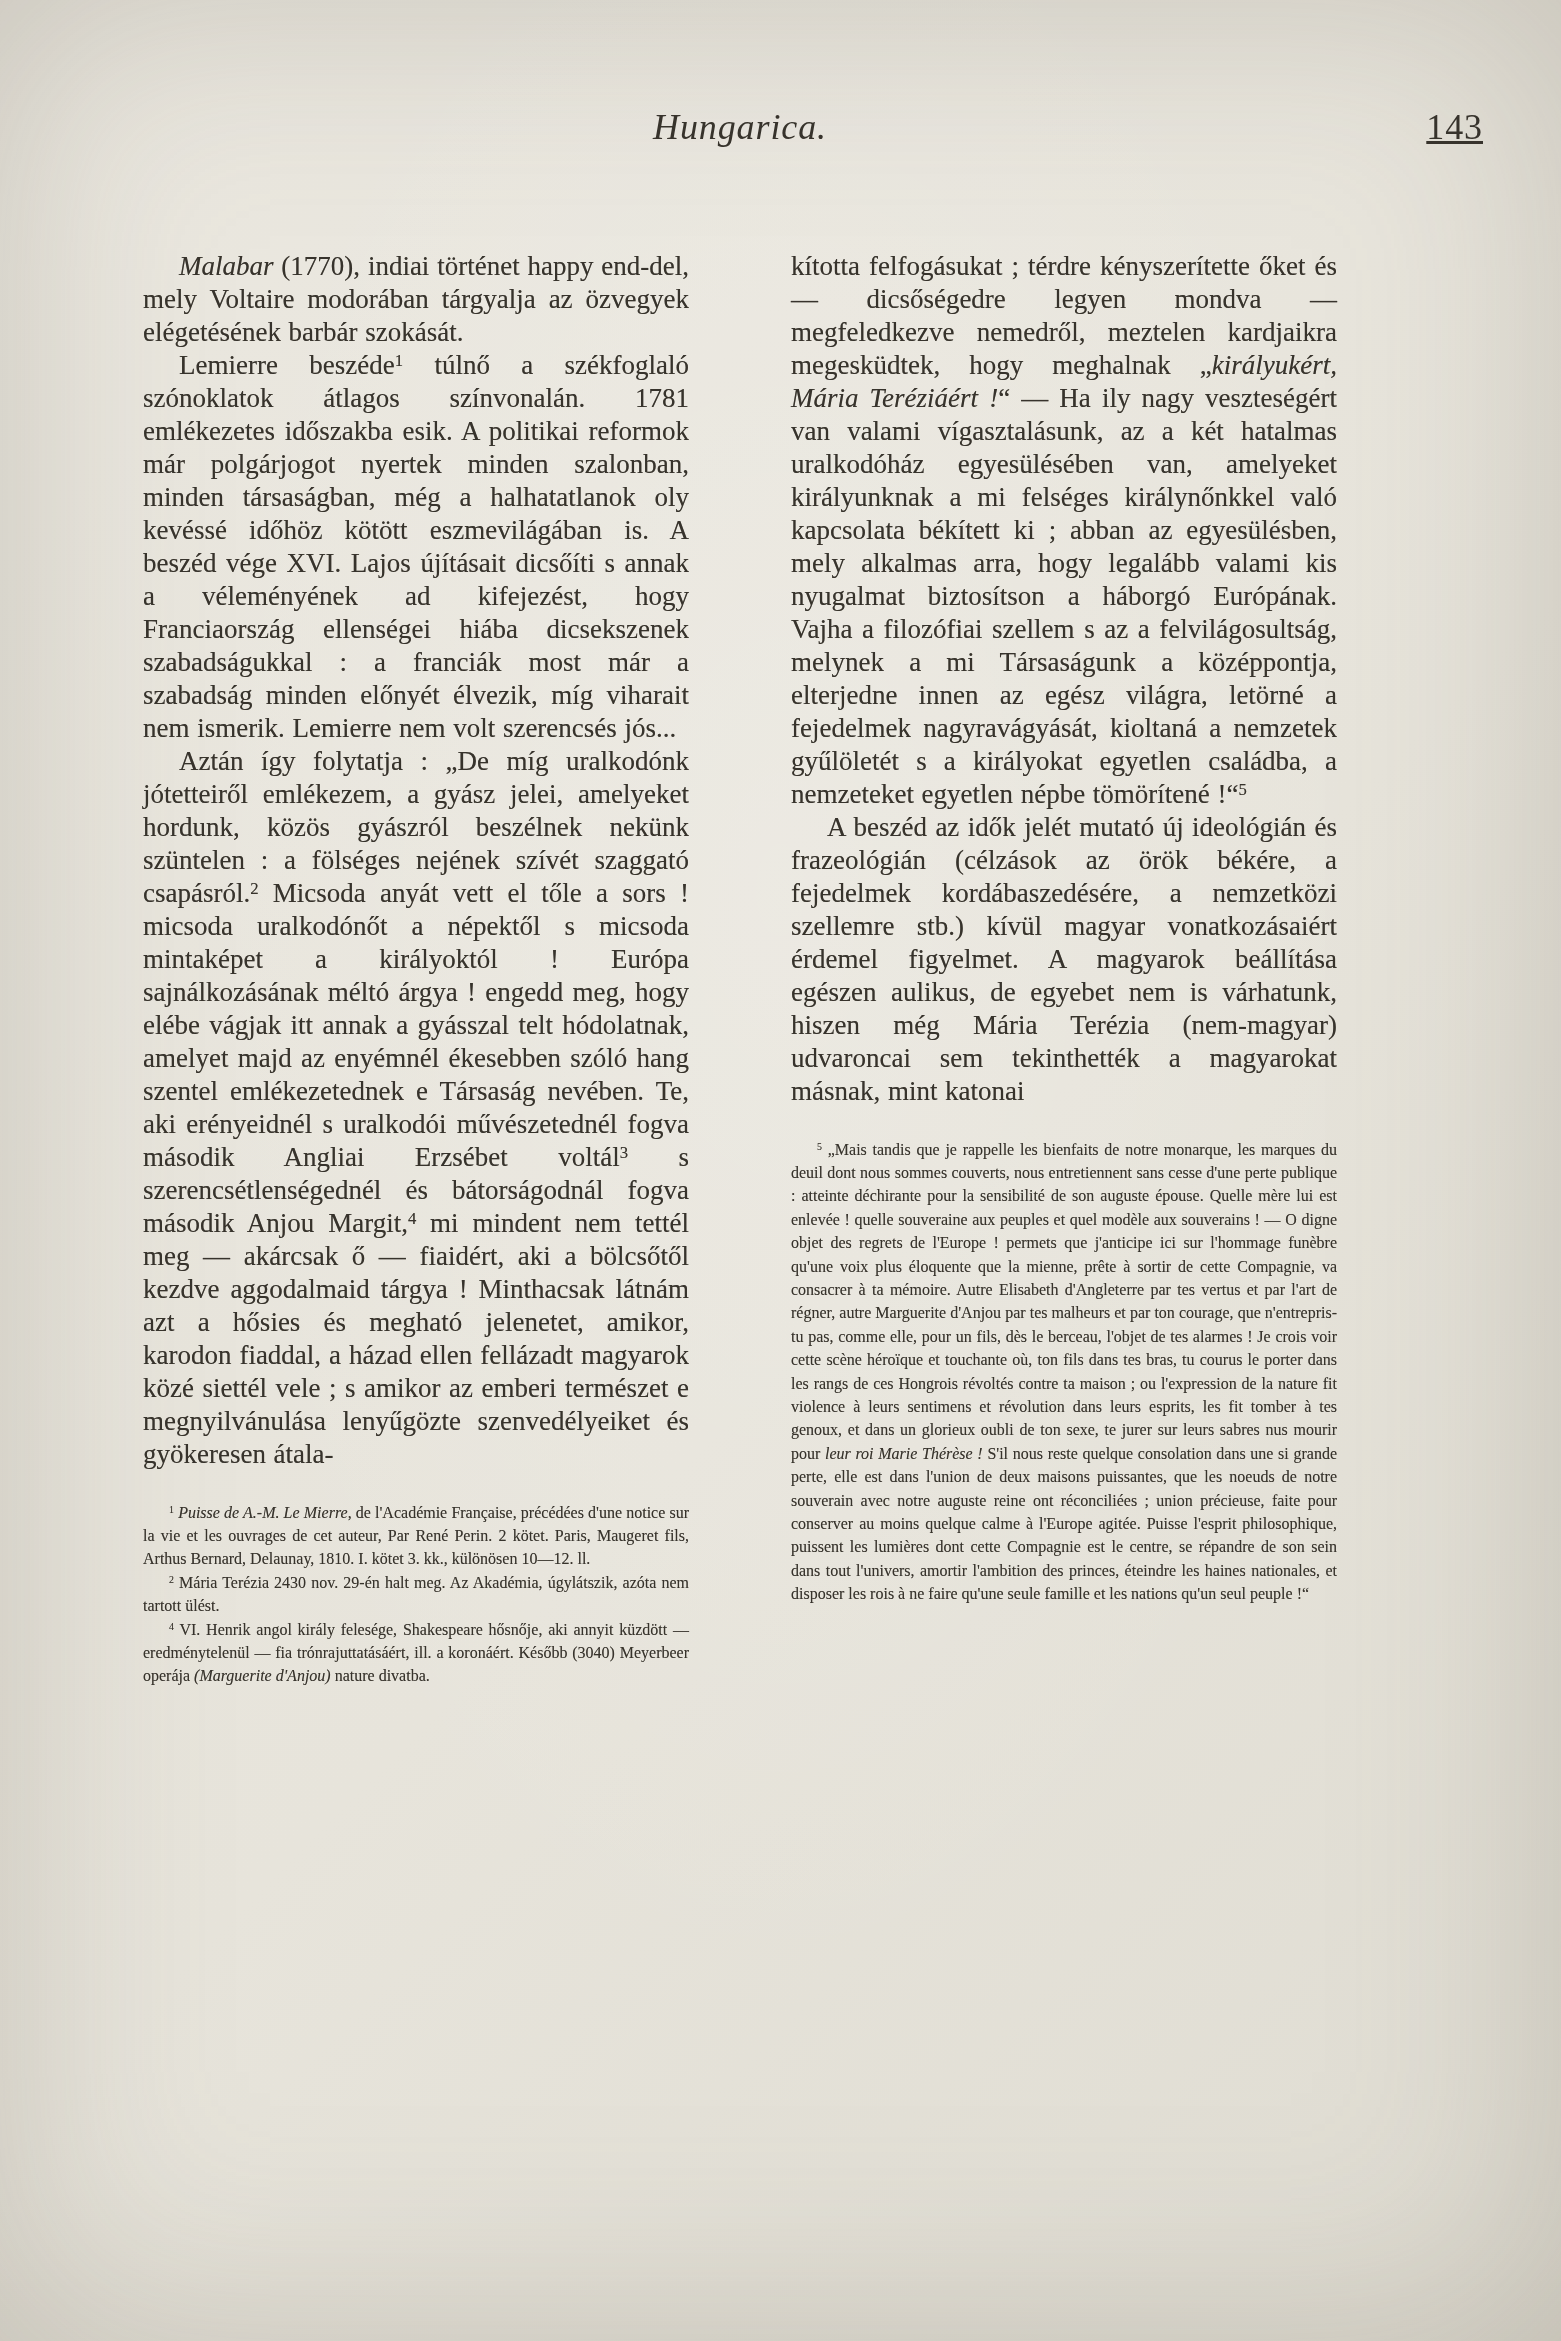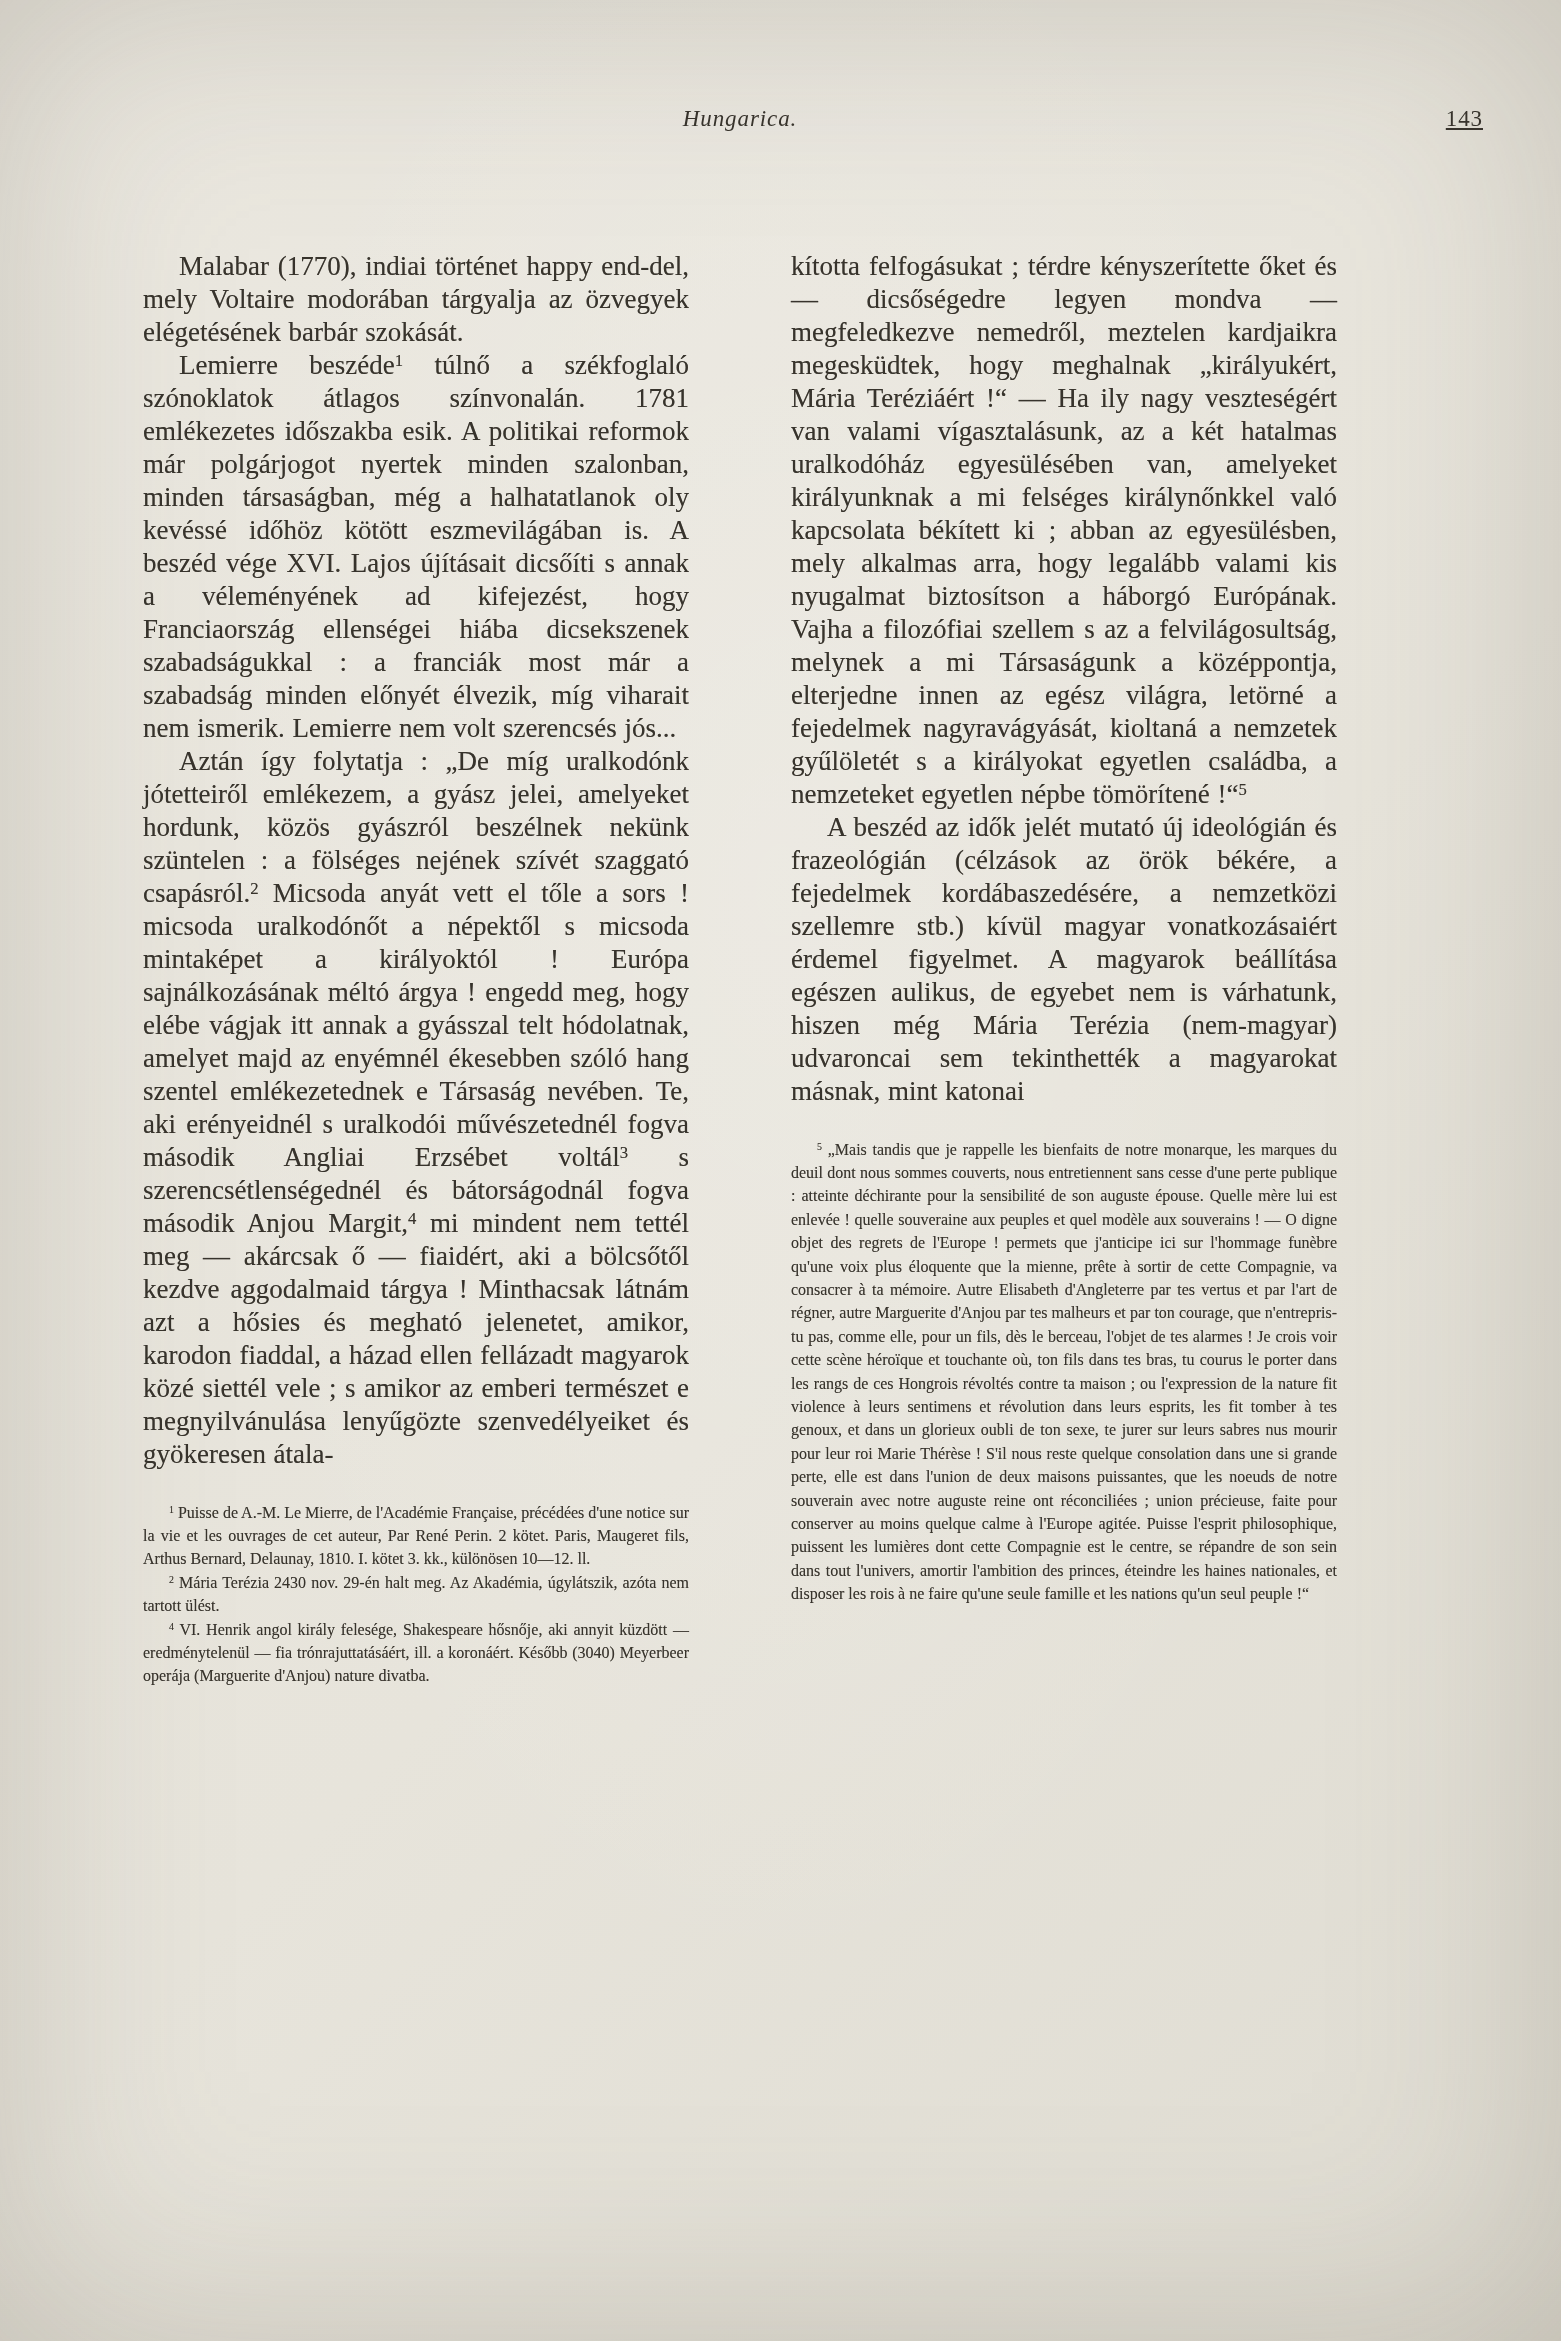--- a/index.html
+++ b/index.html
@@ -20,21 +20,21 @@
     overflow: hidden;
     font-family: "Liberation Serif", "DejaVu Serif", serif;
     color: var(--ink, #37332c);
   }
   .running-head {
     position: absolute;
     top: 106px;
     left: 143px;
     width: 1340px;
     height: 38px;
-    font-size: 23px;
+    font-size: 36px;
   }
   .head-title {
     position: absolute;
     left: 0;
     width: 1194px;
     text-align: center;
     font-style: italic;
     letter-spacing: 0.9px;
   }
   .head-page-number {
@@ -65,21 +65,21 @@
     margin-top: 29.5px;
   }
   .footnote {
     margin: 0;
     font-size: 16px;
     line-height: 23.4px;
     text-align: justify;
     text-indent: 26px;
     text-shadow: 0 0 0.4px rgba(55, 50, 42, 0.4);
   }
-  .it { }
+  .it { font-style: italic; }
   .sup {
     font-size: 0.62em;
     position: relative;
     top: -0.45em;
     line-height: 0;
   }
 </style>
 </head>
 <body>
 

